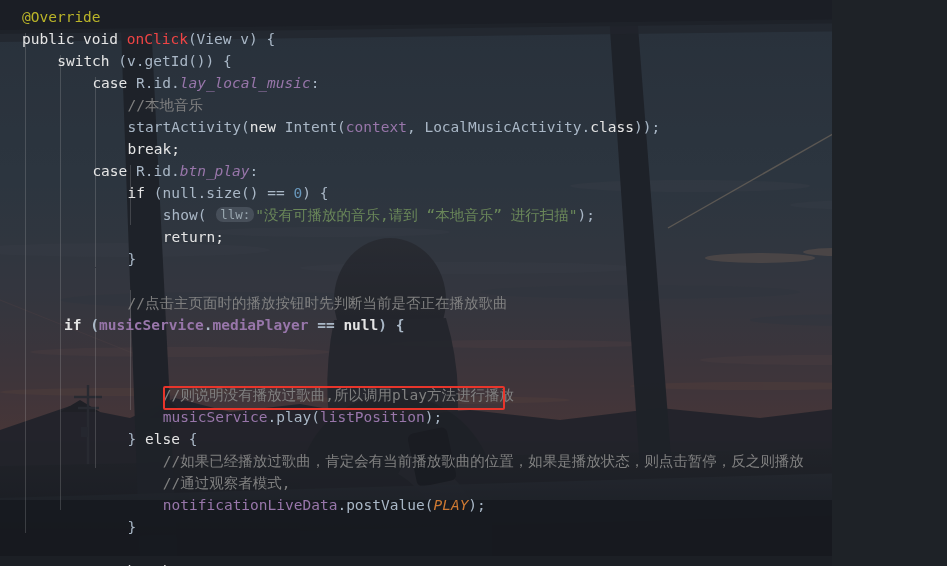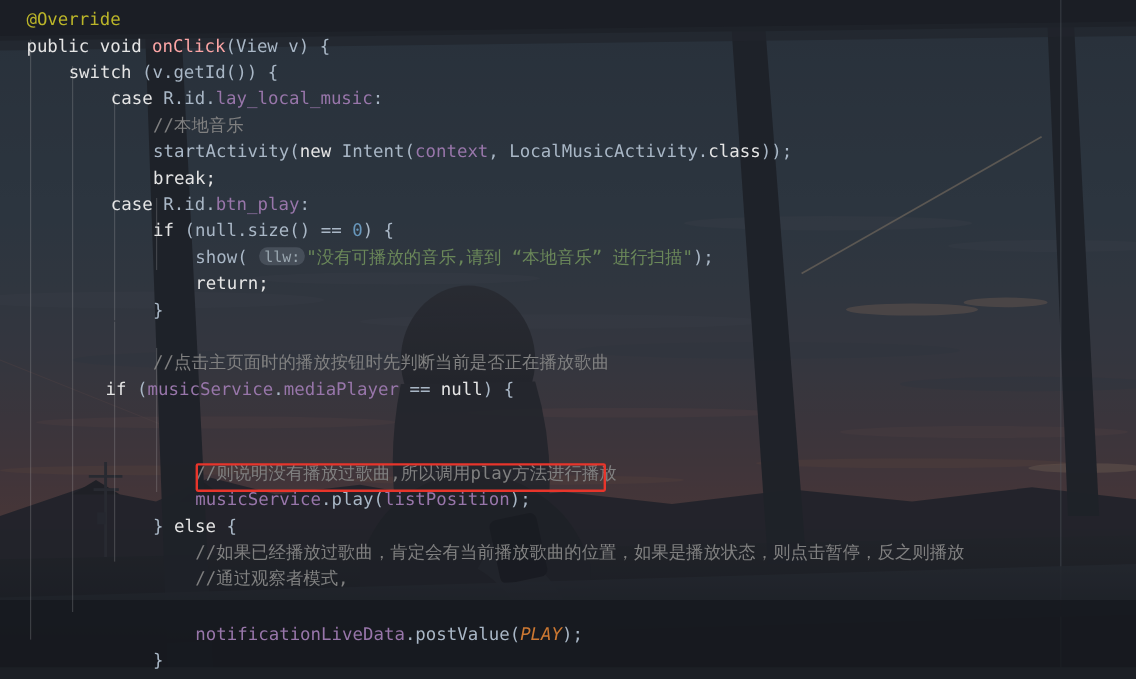--- a/index.html
+++ b/index.html
@@ -5,21 +5,21 @@
   * { box-sizing: border-box; }
   html, body {
     margin: 0; padding: 0;
     width: 947px; height: 566px;
     overflow: hidden;
     background: #1e2227;
   }
 
   #editor-root {
     position: relative;
-    width: 947px;
+    width: 832px;
     height: 566px;
     overflow: hidden;
     font-family: "DejaVu Sans Mono", "Liberation Mono", monospace;
   }
 
   
   #scene { position: absolute; inset: 0; z-index: 0; }
   #scene svg { display: block; width: 947px; height: 566px; }
 
   
@@ -49,23 +49,23 @@
     white-space: pre;
     letter-spacing: 0px;
     position: relative;
   }
   .line > span { white-space: pre; }
 
   
   .tok-anno    { color: #bbb529; }             
   .tok-kw      { color: #e5e5e5; }             
   .tok-plain   { color: #a9b7c6; }             
-  .tok-method  { color: #fca5a5; }             
+  .tok-method  { color: #ef4444; }             
   .tok-field   { color: #9876aa; }             
-  .tok-static  { color: #9876aa; }
+  .tok-static  { color: #9876aa; font-style: italic; }
   .tok-comment { color: #808080; }             
   .tok-string  { color: #6a8759; }             
   .tok-num     { color: #6897bb; }
   .tok-paramit { color: #cc7832; font-style: italic; }
 
   
   .param-hint {
     display: inline-block;
     background: rgba(160,170,180,0.22);
     color: #9aa7b0;
@@ -215,27 +215,27 @@
       <div class="line" style="padding-left: 127.6px;"><span class="tok-comment">//本地音乐</span></div>
       <div class="line" style="padding-left: 127.6px;"><span class="tok-plain">startActivity(</span><span class="tok-kw">new </span><span class="tok-plain">Intent(</span><span class="tok-field">context</span><span class="tok-plain">, LocalMusicActivity.</span><span class="tok-kw">class</span><span class="tok-plain">));</span></div>
       <div class="line" style="padding-left: 127.6px;"><span class="tok-kw">break;</span></div>
       <div class="line" style="padding-left: 92.4px;"><span class="tok-kw">case </span><span class="tok-plain">R.id.</span><span class="tok-static">btn_play</span><span class="tok-plain">:</span></div>
       <div class="line" style="padding-left: 127.6px;"><span class="tok-kw">if </span><span class="tok-plain">(null.size() == </span><span class="tok-num">0</span><span class="tok-plain">) {</span></div>
       <div class="line" style="padding-left: 162.8px;"><span class="tok-plain">show( </span><span class="param-hint">llw:</span><span class="tok-string">"没有可播放的音乐,请到 “本地音乐” 进行扫描"</span><span class="tok-plain">);</span></div>
       <div class="line" style="padding-left: 162.8px;"><span class="tok-kw">return;</span></div>
       <div class="line" style="padding-left: 127.6px;"><span class="tok-plain">}</span></div>
       <div class="line" style="padding-left: 22px;">&nbsp;</div>
       <div class="line" style="padding-left: 127.6px;"><span class="tok-comment">//点击主页面时的播放按钮时先判断当前是否正在播放歌曲</span></div>
-      <div class="line" style="padding-left: 88px;"><span class="tok-kw">if </span><span class="tok-plain">(</span><span class="tok-field">musicService</span><span class="tok-plain">.</span><span class="tok-field">mediaPlayer</span><span class="tok-plain"> == </span><span class="tok-kw">null</span><span class="tok-plain">) {</span></div>
+      <div class="line" style="padding-left: 64px; font-weight: bold;"><span class="tok-kw">if </span><span class="tok-plain">(</span><span class="tok-field">musicService</span><span class="tok-plain">.</span><span class="tok-field">mediaPlayer</span><span class="tok-plain"> == </span><span class="tok-kw">null</span><span class="tok-plain">) {</span></div>
       <div class="line" style="padding-left: 162.8px; margin-top: 48px;"><span class="tok-comment">//则说明没有播放过歌曲,所以调用play方法进行播放</span></div>
       <div class="line" style="padding-left: 162.8px;"><span class="tok-field">musicService</span><span class="tok-plain">.play(</span><span class="tok-field">listPosition</span><span class="tok-plain">);</span></div>
       <div class="line" style="padding-left: 127.6px;"><span class="tok-plain">} </span><span class="tok-kw">else </span><span class="tok-plain">{</span></div>
       <div class="line" style="padding-left: 162.8px;"><span class="tok-comment">//如果已经播放过歌曲，肯定会有当前播放歌曲的位置，如果是播放状态，则点击暂停，反之则播放</span></div>
       <div class="line" style="padding-left: 162.8px;"><span class="tok-comment">//通过观察者模式,</span></div>
-      <div class="line" style="padding-left: 162.8px; margin-top: 24px;"><span class="tok-field">notificationLiveData</span><span class="tok-plain">.postValue(</span><span class="tok-paramit">PLAY</span><span class="tok-plain">);</span></div>
+      <div class="line" style="padding-left: 162.8px;"><span class="tok-field">notificationLiveData</span><span class="tok-plain">.postValue(</span><span class="tok-paramit">PLAY</span><span class="tok-plain">);</span></div>
       <div class="line" style="padding-left: 127.6px;"><span class="tok-plain">}</span></div>
       <div class="line" style="padding-left: 22px;">&nbsp;</div>
       <div class="line" style="padding-left: 127.6px;"><span class="tok-kw">break;</span></div>
       <div class="line" style="padding-left: 119px;"><span class="tok-kw">default</span><span class="tok-plain">:</span></div>
       <div class="line" style="padding-left: 127.6px;"><span class="tok-kw">break;</span></div>
     </div>
 
   <div id="annotation-box" style="left: 163px; top: 386px; width: 342px; height: 24px; border-color: rgb(232, 53, 43);"></div>
 
 </div>

